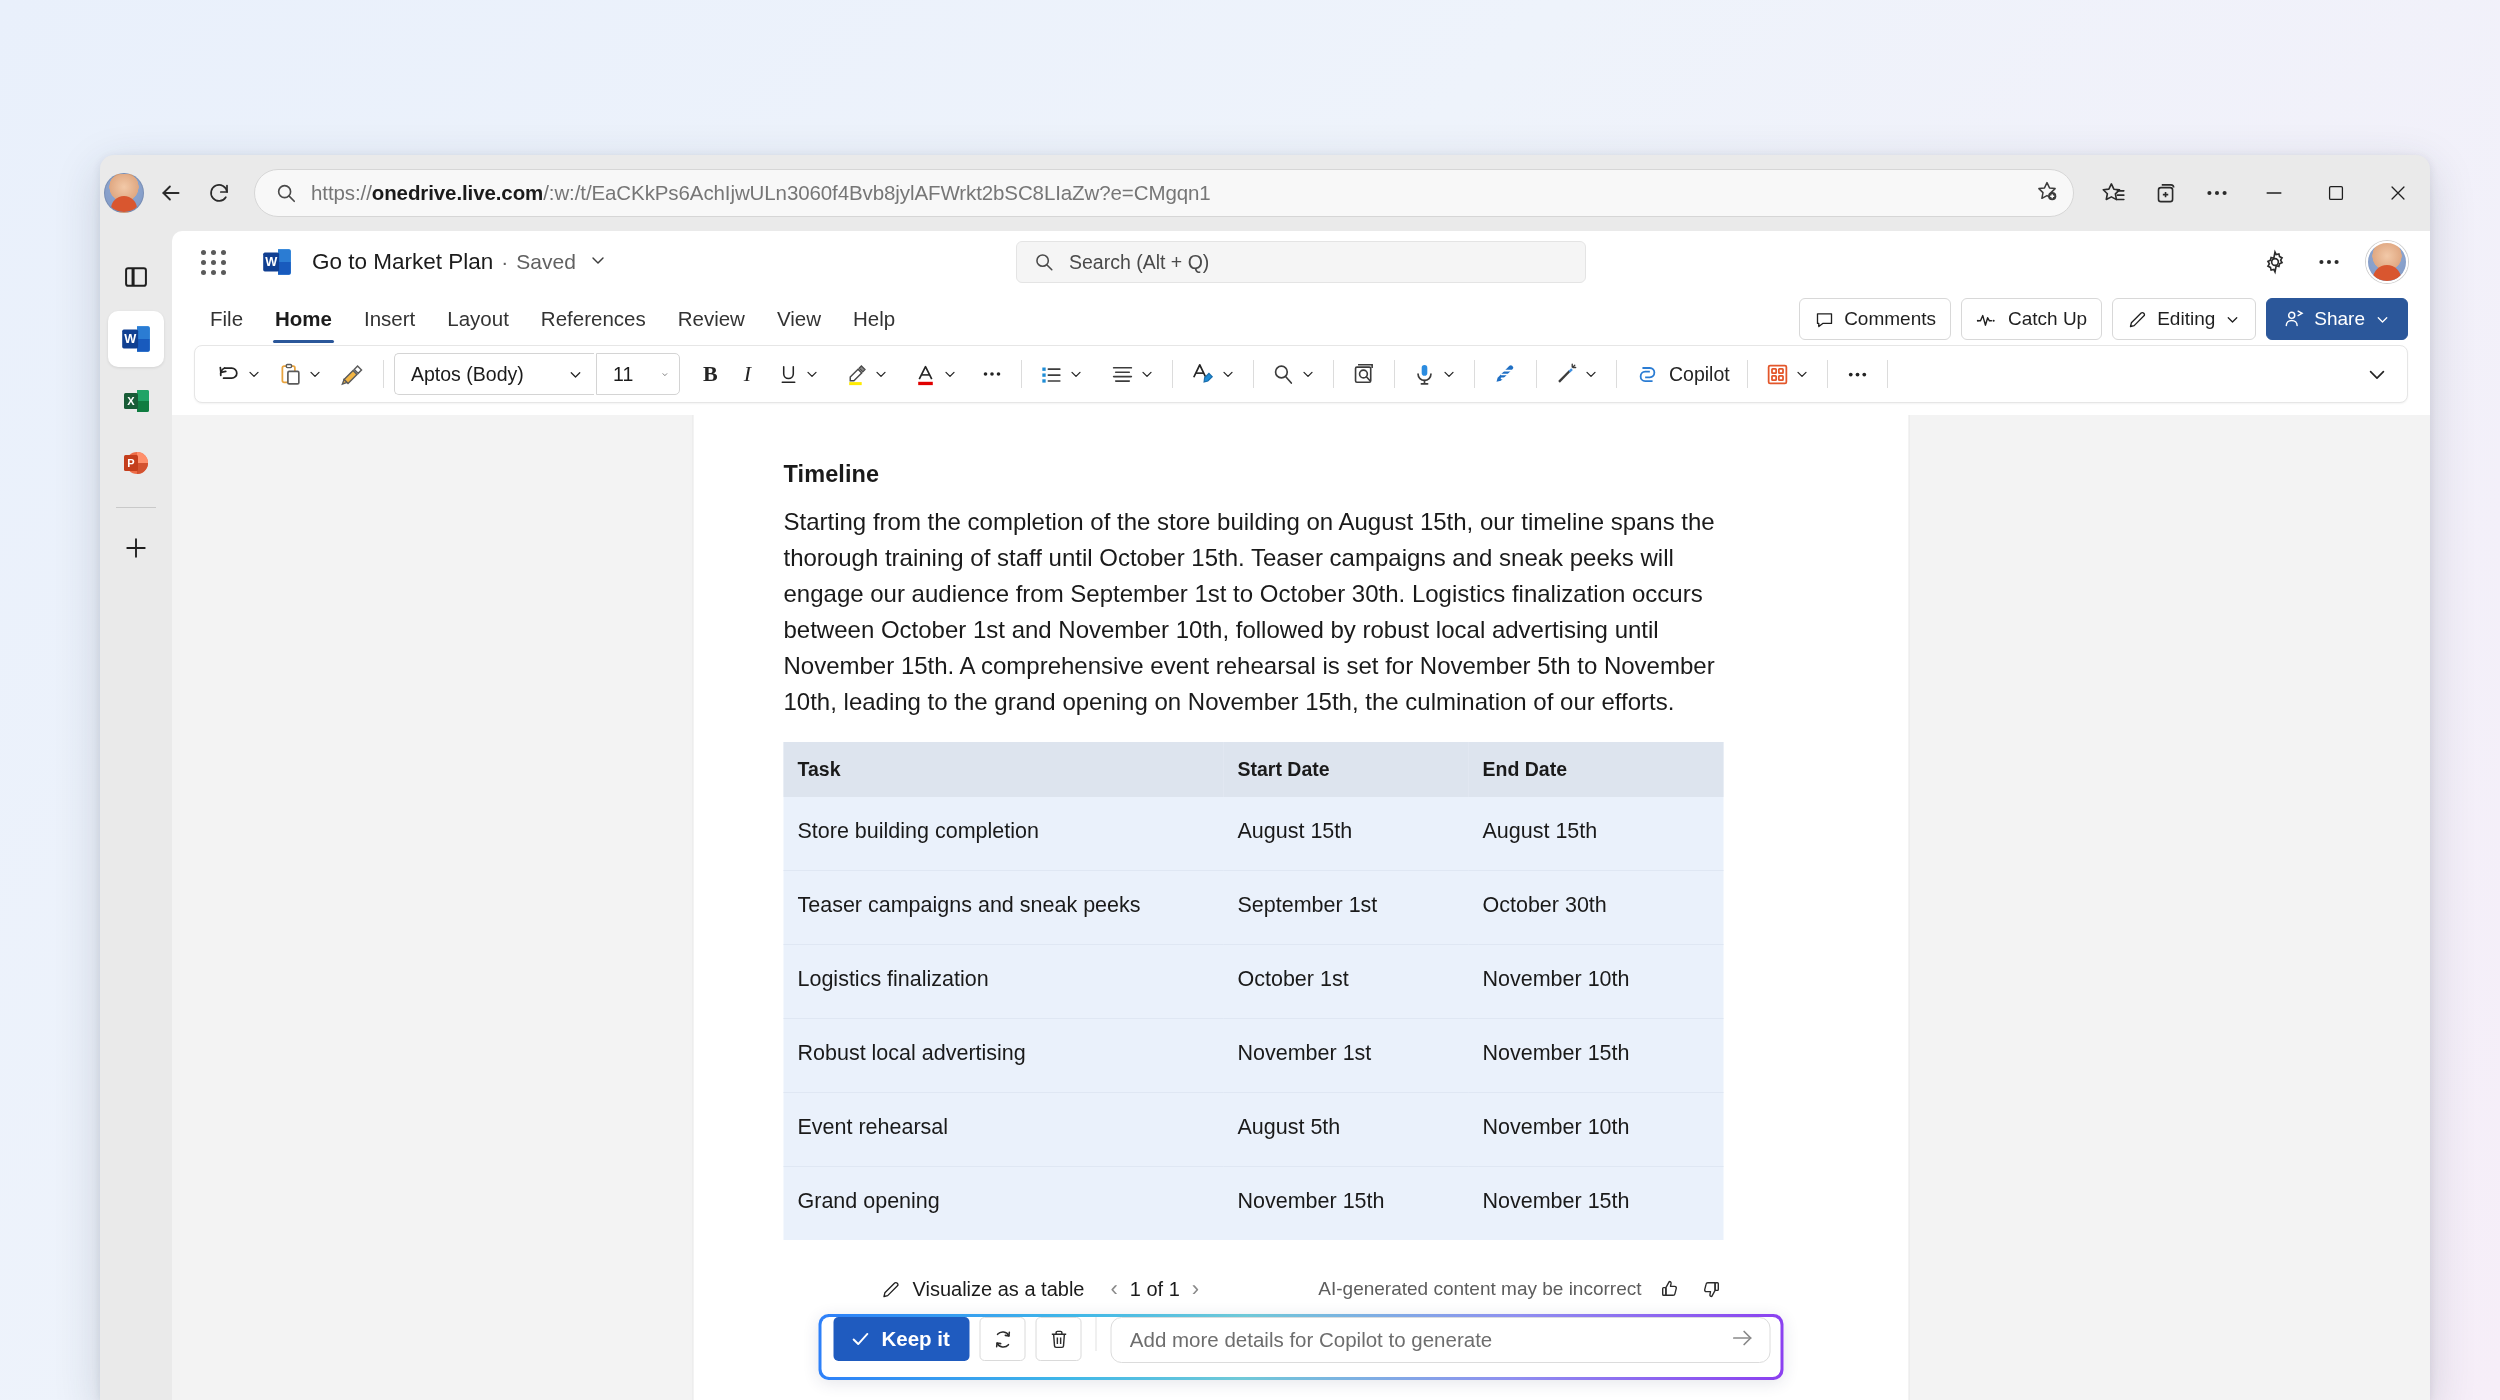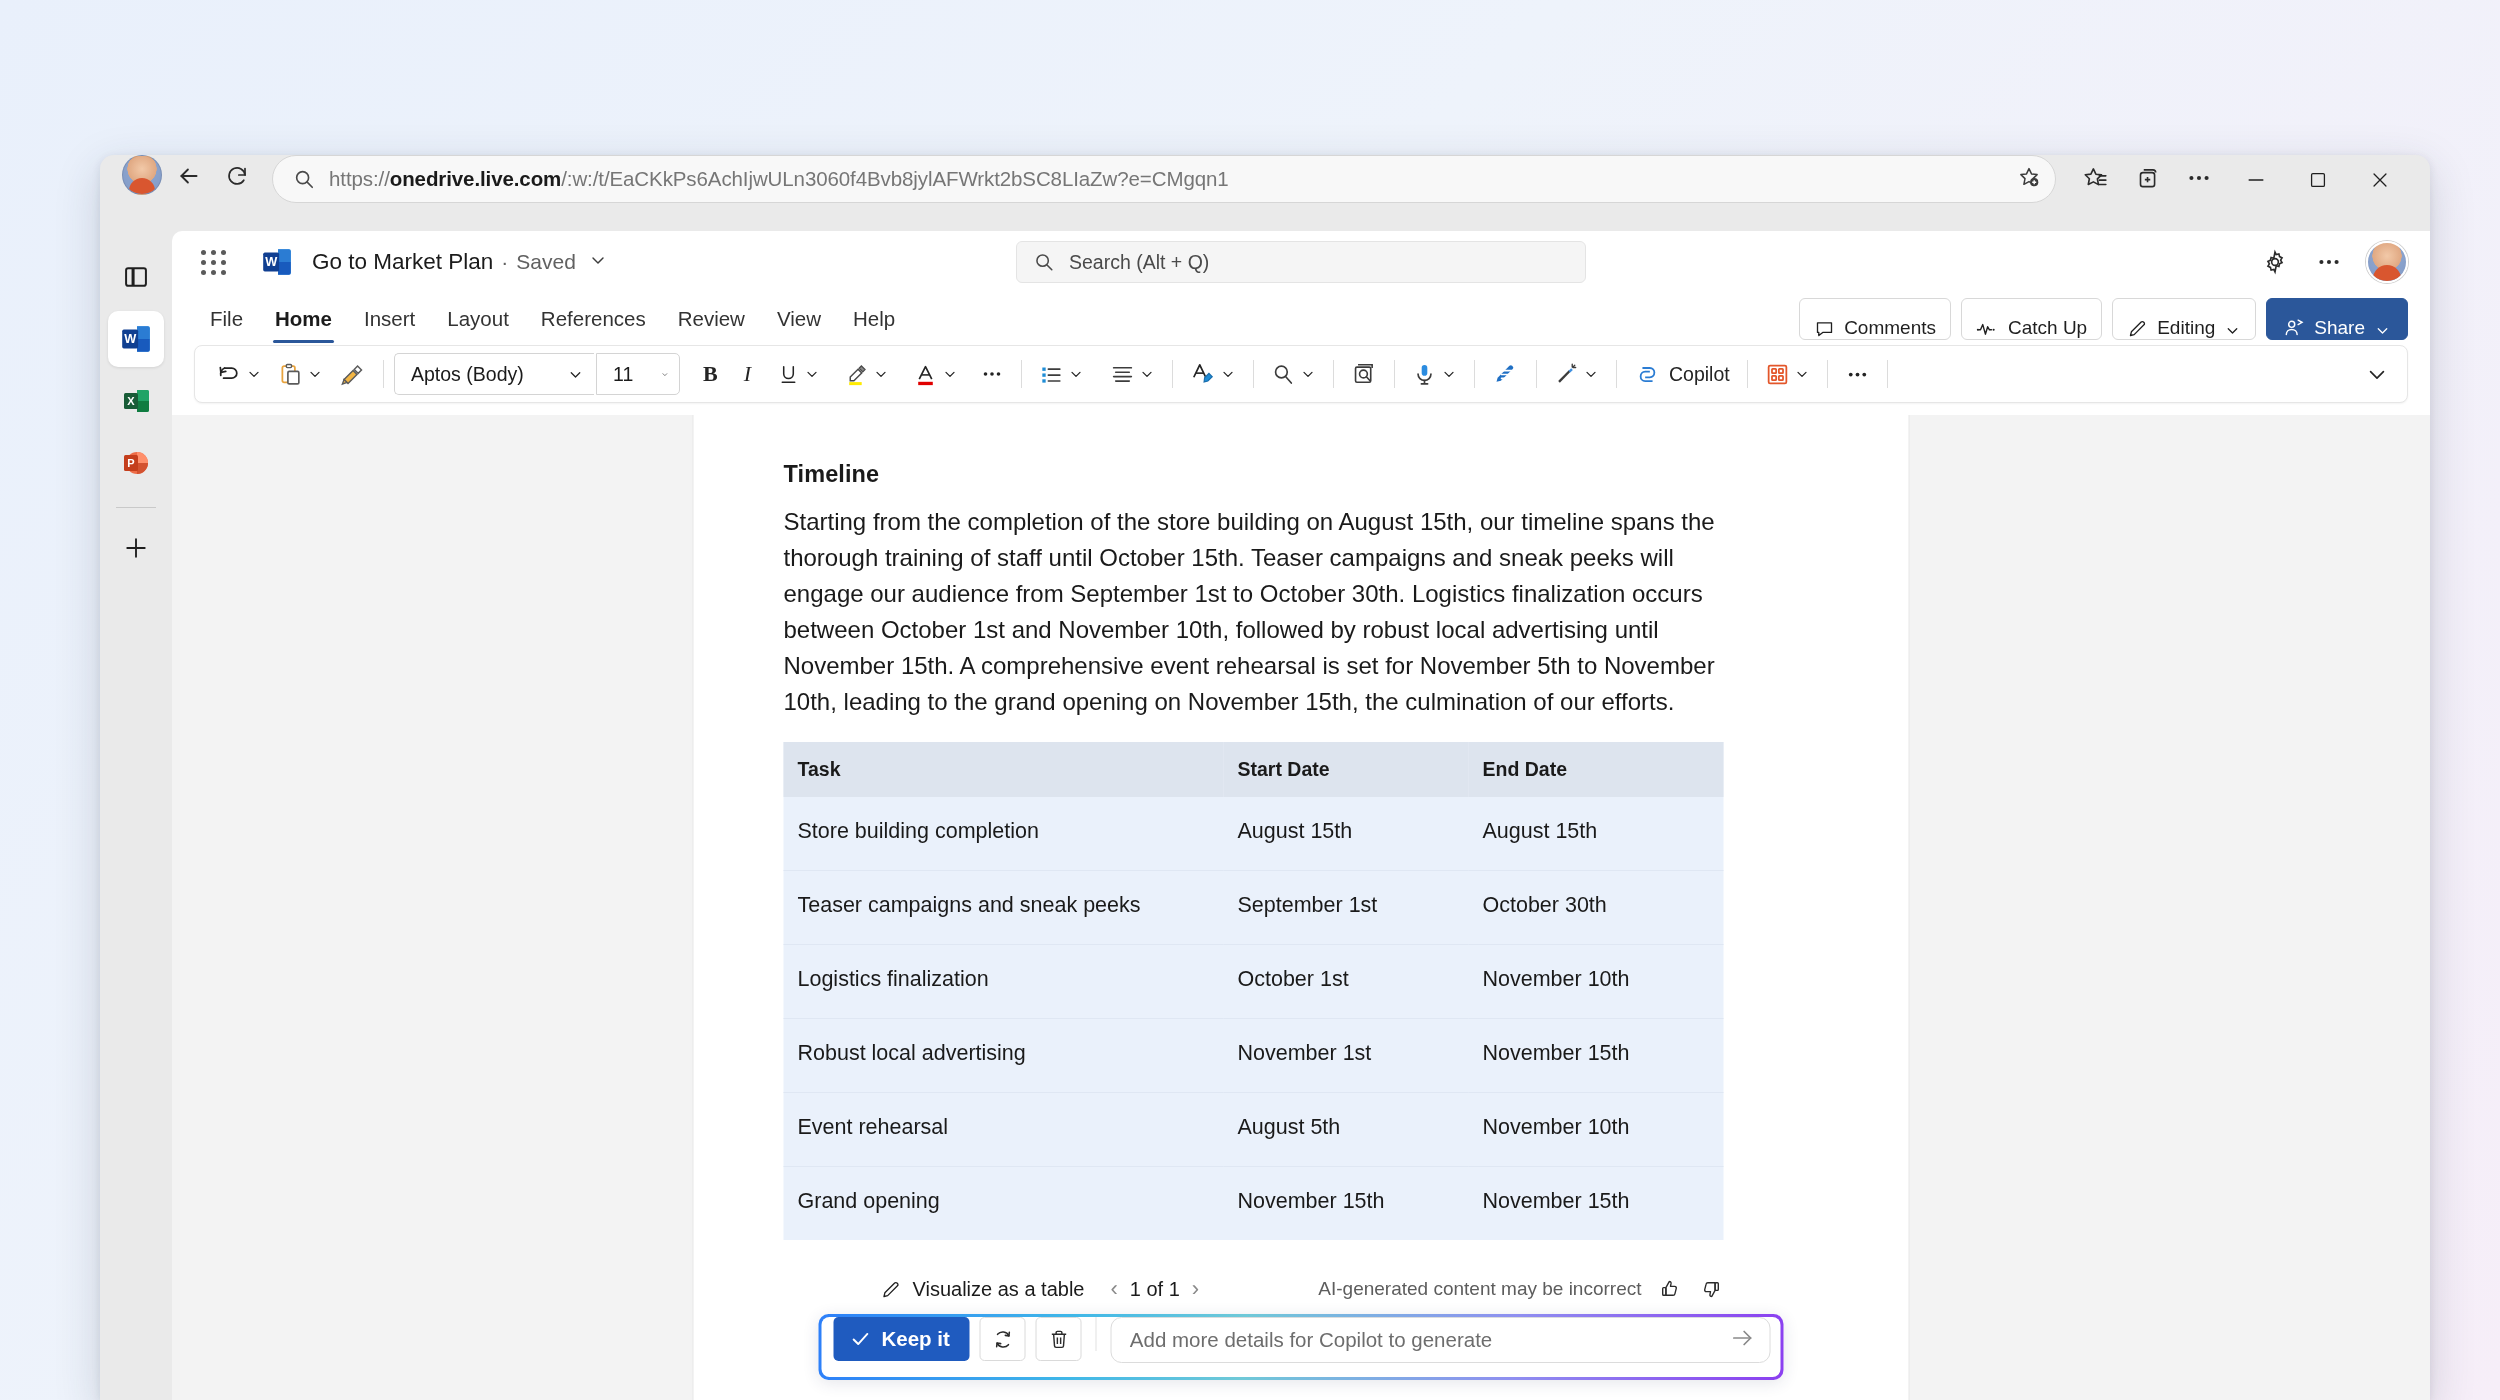--- a/index.html
+++ b/index.html
@@ -26,22 +26,22 @@
     background: #eaeaea;
     border-radius: 14px 14px 0 0;
     box-shadow: 0 14px 46px rgba(40,50,70,0.18), 0 2px 8px rgba(40,50,70,0.10);
     overflow: hidden;
   }
 
   
   #browser-toolbar {
     height: 76px;
     display: flex;
-    align-items: flex-start;
-    padding: 0 22px;
+    align-items: center;
+    padding: 0 4px;
     gap: 6px;
   }
   .avatar-circle {
     width: 40px; height: 40px; border-radius: 50%;
     background: radial-gradient(circle at 50% 34%, #f2c9a8 0%, #e0a882 46%, #8aa2cc 47%, #7f98c6 100%);
     border: 1px solid rgba(0,0,0,0.10);
     flex: 0 0 auto;
     position: relative;
     overflow: hidden;
   }
@@ -236,21 +236,21 @@
     display: flex;
     align-items: center;
     gap: 10px;
   }
   .cmd-btn {
     height: 42px;
     border: 1px solid #d8d8d8;
     border-radius: 6px;
     background: #ffffff;
     display: flex;
-    align-items: flex-end;
+    align-items: center;
     gap: 9px;
     padding: 0 14px;
     font-size: 19px;
     color: #1f1f1f;
     white-space: nowrap;
   }
   .cmd-btn.primary {
     background: #2b579a;
     border-color: #2b579a;
     color: #ffffff;

